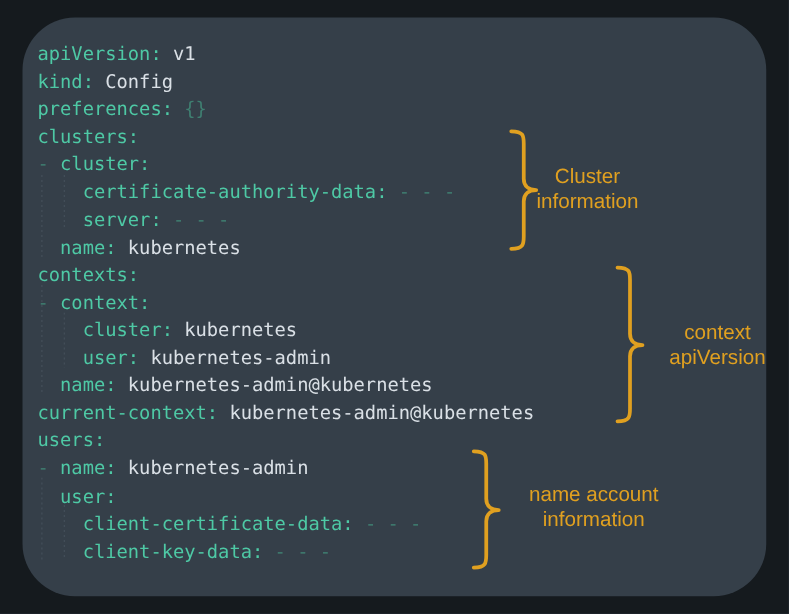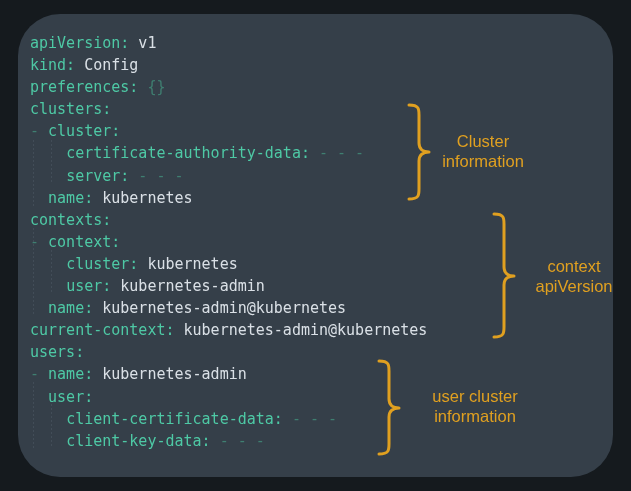--- a/index.html
+++ b/index.html
@@ -69,32 +69,32 @@
   <div class="guide" style="left:33px;top:382px;height:66px;"></div>
   <div class="guide" style="left:51px;top:404px;height:44px;"></div>
 
   <div class="code" id="code-block"><div class="ln"><span class="k">apiVersion:</span><span class="v"> v1</span></div><div class="ln"><span class="k">kind:</span><span class="v"> Config</span></div><div class="ln"><span class="k">preferences:</span><span class="d"> {}</span></div><div class="ln"><span class="k">clusters:</span></div><div class="ln"><span class="d">- </span><span class="k">cluster:</span></div><div class="ln"><span>    </span><span class="k">certificate-authority-data:</span><span class="d"> - - -</span></div><div class="ln"><span>    </span><span class="k">server:</span><span class="d"> - - -</span></div><div class="ln"><span>  </span><span class="k">name:</span><span class="v"> kubernetes</span></div><div class="ln"><span class="k">contexts:</span></div><div class="ln"><span class="d">- </span><span class="k">context:</span></div><div class="ln"><span>    </span><span class="k">cluster:</span><span class="v"> kubernetes</span></div><div class="ln"><span>    </span><span class="k">user:</span><span class="v"> kubernetes-admin</span></div><div class="ln"><span>  </span><span class="k">name:</span><span class="v"> kubernetes-admin@kubernetes</span></div><div class="ln"><span class="k">current-context:</span><span class="v"> kubernetes-admin@kubernetes</span></div><div class="ln"><span class="k">users:</span></div><div class="ln"><span class="d">- </span><span class="k">name:</span><span class="v"> kubernetes-admin</span></div><div class="ln"><span>  </span><span class="k">user:</span></div><div class="ln"><span>    </span><span class="k">client-certificate-data:</span><span class="d"> - - -</span></div><div class="ln"><span>    </span><span class="k">client-key-data:</span><span class="d"> - - -</span></div></div>
 
   <div class="brace" style="left:406px;top:103px;">
     <svg width="26" height="98" viewBox="0 0 26 98">
       <path d="M3 2 C13 2 13 6 13 12 L13 40 C13 46 17 49 23 49 C17 49 13 52 13 58 L13 86 C13 92 13 96 3 96" fill="none" stroke="#e0a020" stroke-width="3" stroke-linecap="round" stroke-linejoin="round"></path>
     </svg>
   </div>
-  <div class="note" style="left:423px;top:131px;width:120px;">Cluster
+  <div class="note" style="left:410px;top:131px;width:120px;">Cluster
 information</div>
 
   <div class="brace" style="left:491px;top:212px;">
     <svg width="26" height="127" viewBox="0 0 26 127">
       <path d="M3 2 C13 2 13 6 13 12 L13 55 C13 61 17 64 23 64 C17 64 13 67 13 73 L13 115 C13 121 13 125 3 125" fill="none" stroke="#e0a020" stroke-width="3" stroke-linecap="round" stroke-linejoin="round"></path>
     </svg>
   </div>
   <div class="note" style="left:517px;top:256px;width:114px;">context
 apiVersion</div>
 
   <div class="brace" style="left:376px;top:359px;">
     <svg width="26" height="97" viewBox="0 0 26 97">
       <path d="M3 2 C13 2 13 6 13 12 L13 40 C13 46 17 49 23 49 C17 49 13 52 13 58 L13 85 C13 91 13 95 3 95" fill="none" stroke="#e0a020" stroke-width="3" stroke-linecap="round" stroke-linejoin="round"></path>
     </svg>
   </div>
-  <div class="note" style="left:404px;top:386px;width:142px;">user cluster
+  <div class="note" style="left:404px;top:386px;width:142px;">name account
 information</div>
 
 </div>
 
 </body></html>

